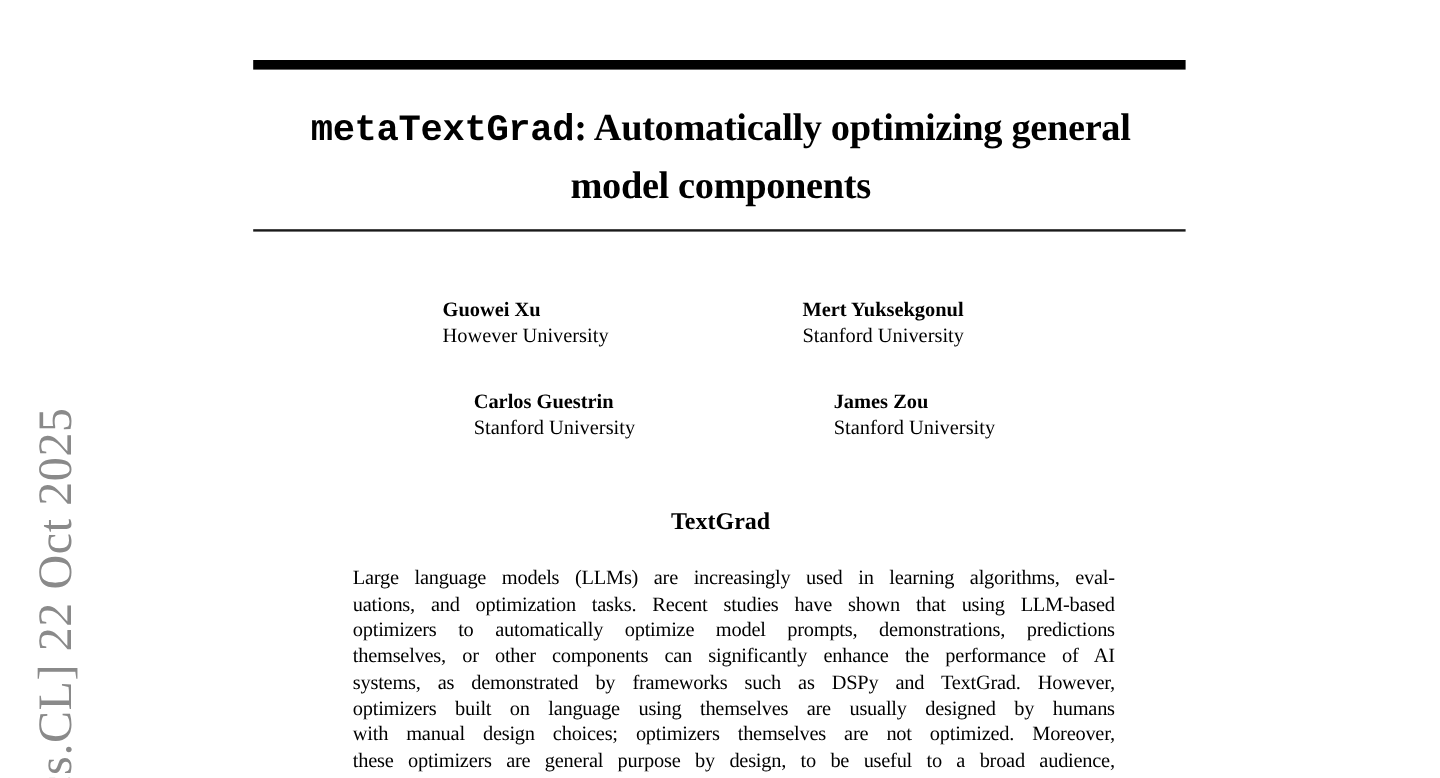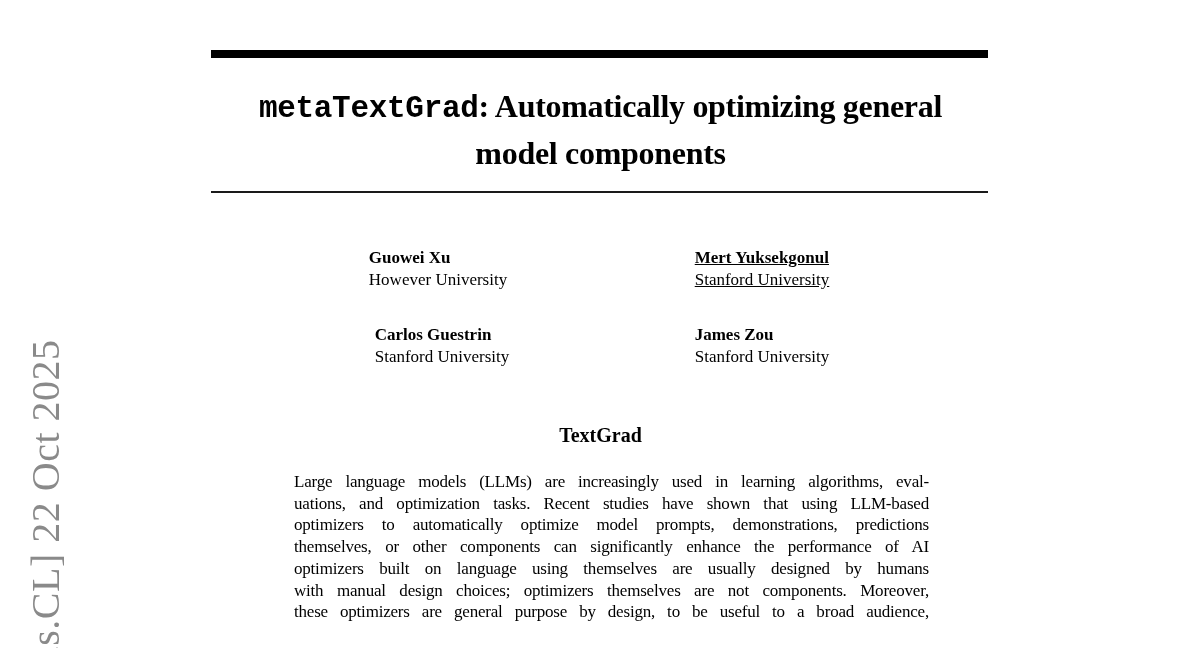--- a/index.html
+++ b/index.html
@@ -57,22 +57,22 @@
   .author {
     position: absolute;
     transform: translateX(-50%);
     text-align: left;
     white-space: nowrap;
     font-size: 17px;
     line-height: 22px;
   }
   .author .author-name { font-weight: bold; }
   .author.pos-a { left: 438px; top: 247px; }
-  .author.pos-b { left: 762px; top: 247px; text-decoration: underline; }
-  .author.pos-c { left: 442px; top: 324px; }
+  .author.pos-b { left: 736px; top: 247px; }
+  .author.pos-c { left: 462px; top: 324px; }
   .author.pos-d { left: 762px; top: 324px; }
 
   
   .abstract-heading {
     position: absolute;
     left: 213px;
     top: 423px;
     width: 775px;
     text-align: center;
     font-size: 20px;
@@ -139,18 +139,19 @@
     <div class="author-affiliation">Stanford University</div>
   </div>
 
   <div class="abstract-heading">TextGrad</div>
 
   <div class="abstract-body">
     <div class="abstract-line">Large language models (LLMs) are increasingly used in learning algorithms, eval-</div>
     <div class="abstract-line">uations, and optimization tasks. Recent studies have shown that using LLM-based</div>
     <div class="abstract-line">optimizers to automatically optimize model prompts, demonstrations, predictions</div>
     <div class="abstract-line">themselves, or other components can significantly enhance the performance of AI</div>
+    <div class="abstract-line">systems, as demonstrated by frameworks such as DSPy and TextGrad. However,</div>
     <div class="abstract-line">optimizers built on language using themselves are usually designed by humans</div>
-    <div class="abstract-line">with manual design choices; optimizers themselves are not components. Moreover,</div>
+    <div class="abstract-line">with manual design choices; optimizers themselves are not optimized. Moreover,</div>
     <div class="abstract-line">these optimizers are general purpose by design, to be useful to a broad audience,</div>
   </div>
 
 </div>
 
 </body></html>

